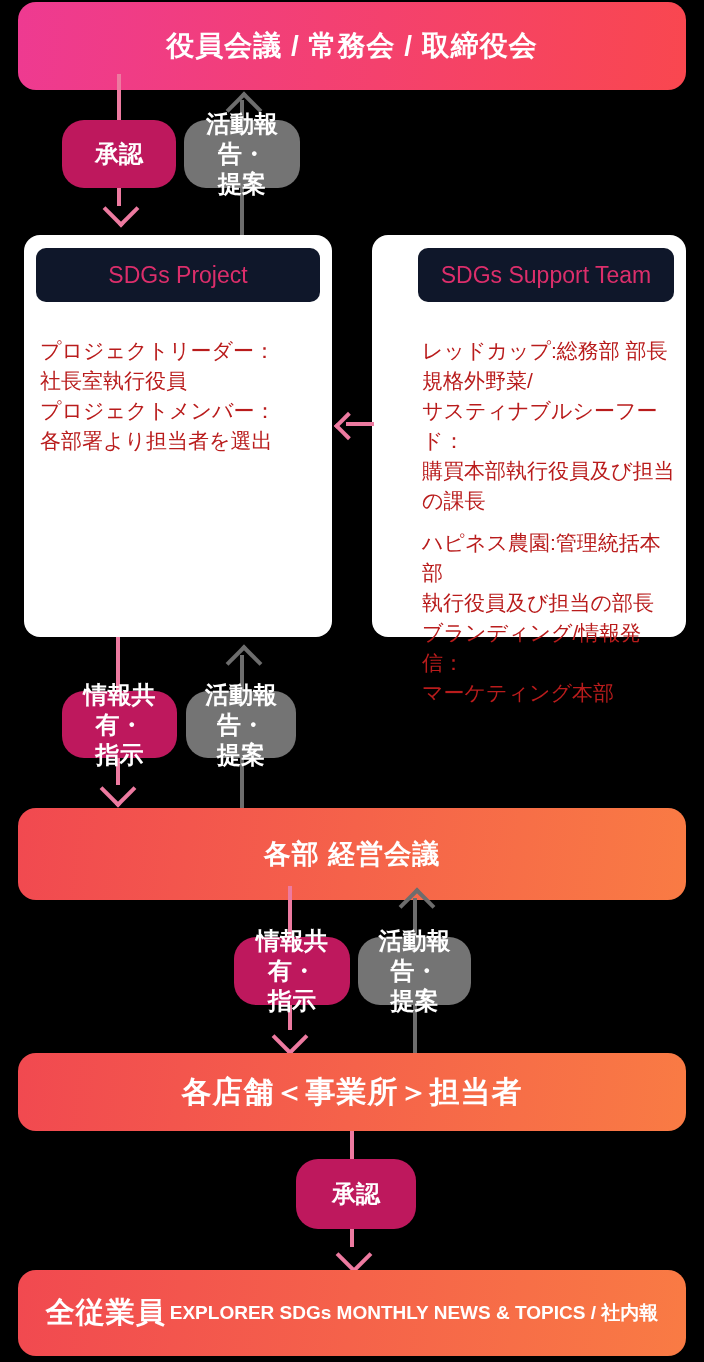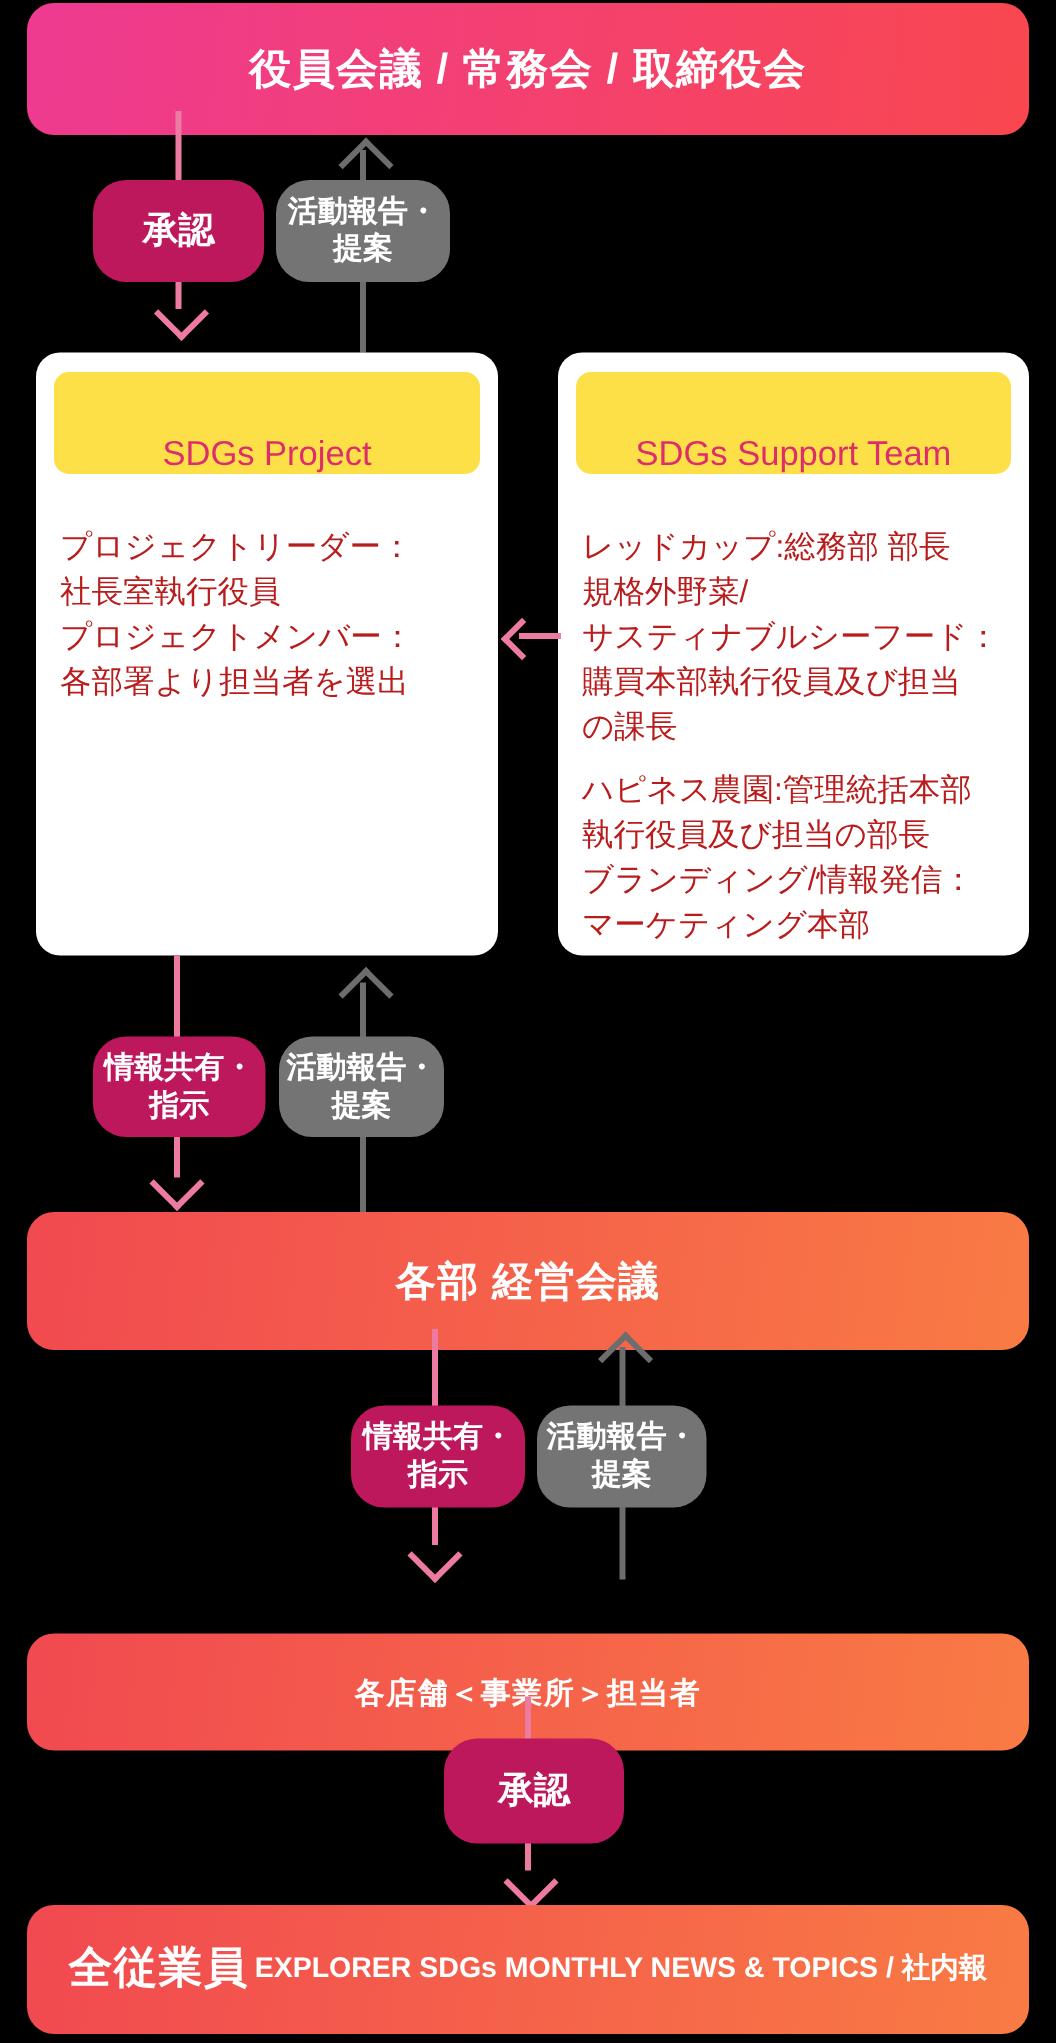--- a/index.html
+++ b/index.html
@@ -7,21 +7,21 @@
        font-family:"Liberation Sans","DejaVu Sans",sans-serif;}
   .stage{position:absolute;top:0;left:0;width:704px;height:1362px;background:#000;}
 
   
   .bar{position:absolute;left:18px;width:668px;border-radius:18px;
        display:flex;align-items:center;justify-content:center;
        color:#fff;font-weight:bold;letter-spacing:1px;text-align:center;}
   .bar-top{top:2px;height:88px;background:linear-gradient(97deg,#ee3a91 0%,#f9474f 100%);font-size:28px;}
   .bar-orange{background:linear-gradient(97deg,#f14950 0%,#f97b44 100%);}
   .bar-mgmt{top:808px;height:92px;font-size:27px;}
-  .bar-store{top:1089px;height:78px;font-size:20px;}
+  .bar-store{top:1053px;height:78px;font-size:30px;}
   .bar-bottom{top:1270px;height:86px;flex-direction:row;justify-content:center;gap:4px;}
   .bar-bottom .ttl{font-size:29px;line-height:1.1;}
   .bar-bottom .sub{font-size:19px;font-weight:bold;letter-spacing:0;line-height:1.1;}
 
   
   .vline{position:absolute;width:4px;}
   .hline{position:absolute;height:4px;}
   .line-pink{background:#ed7aa0;}
   .line-gray{background:#6d6d6d;}
 
@@ -29,29 +29,29 @@
   .chev{position:absolute;width:22px;height:22px;border-style:solid;border-color:transparent;background:transparent;}
   .chev-down{border-width:0 4px 4px 0;transform:rotate(45deg);}
   .chev-up{border-width:4px 0 0 4px;transform:rotate(45deg);}
   .chev-left{width:16px;height:16px;border-width:0 0 4px 4px;transform:rotate(45deg);}
   .chev-pink{border-color:#ed7aa0;}
   .chev-gray{border-color:#6d6d6d;}
 
   
   .badge{position:absolute;border-radius:22px;color:#fff;font-weight:bold;
          display:flex;align-items:center;justify-content:center;text-align:center;
-         white-space:pre-line;font-size:20px;line-height:1.25;}
+         white-space:pre-line;font-size:24px;line-height:1.25;}
   .badge-pink{background:#be185d;}
   .badge-gray{background:#747474;}
   .badge-single{font-size:24px;}
 
   
   .card{position:absolute;top:235px;height:402px;background:#fff;border-radius:16px;box-sizing:border-box;}
-  .card-hdr{margin:13px 12px 0 12px;height:68px;background:#fde047;border-radius:10px;
-            display:flex;align-items:flex-end;justify-content:center;
+  .card-hdr{margin:13px 12px 0 12px;height:54px;background:#0f172a;border-radius:10px;
+            display:flex;align-items:center;justify-content:center;
             font-size:23px;color:#dc2e6b;}
   .card-body{margin:34px 6px 0 16px;font-size:21px;line-height:30px;color:#b91c1c;white-space:pre-line;}
   .card-body + .card-body{margin-top:12px;}
 </style>
 </head>
 <body>
 
 <div class="stage">
 
   <div class="bar bar-top">
@@ -73,21 +73,21 @@
   <div class="card" style="left:24px;width:308px;">
     <div class="card-hdr">
       <span>SDGs Project</span>
     </div>
     <div class="card-body">プロジェクトリーダー：
 社長室執行役員
 プロジェクトメンバー：
 各部署より担当者を選出</div>
   </div>
 
-  <div class="card" style="left:372px;width:314px;">
+  <div class="card" style="left:372px;width:314px;padding-left:34px;">
     <div class="card-hdr">
       <span>SDGs Support Team</span>
     </div>
     <div class="card-body">レッドカップ:総務部 部長
 規格外野菜/
 サスティナブルシーフード：
 購買本部執行役員及び担当
 の課長</div>
     <div class="card-body">ハピネス農園:管理統括本部
 執行役員及び担当の部長

